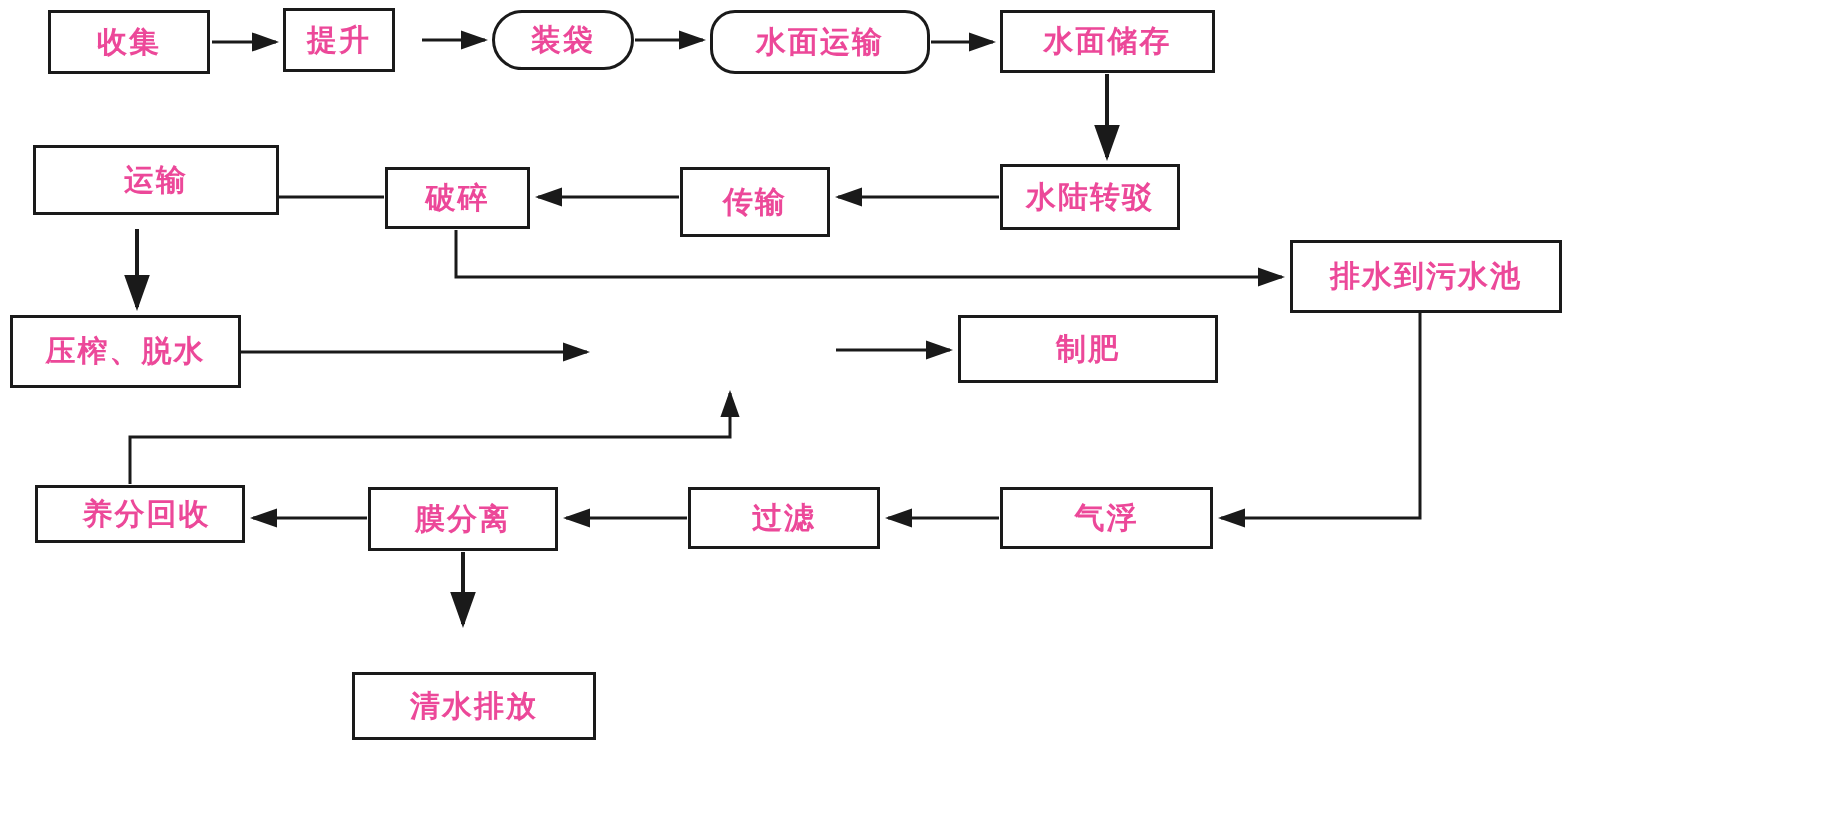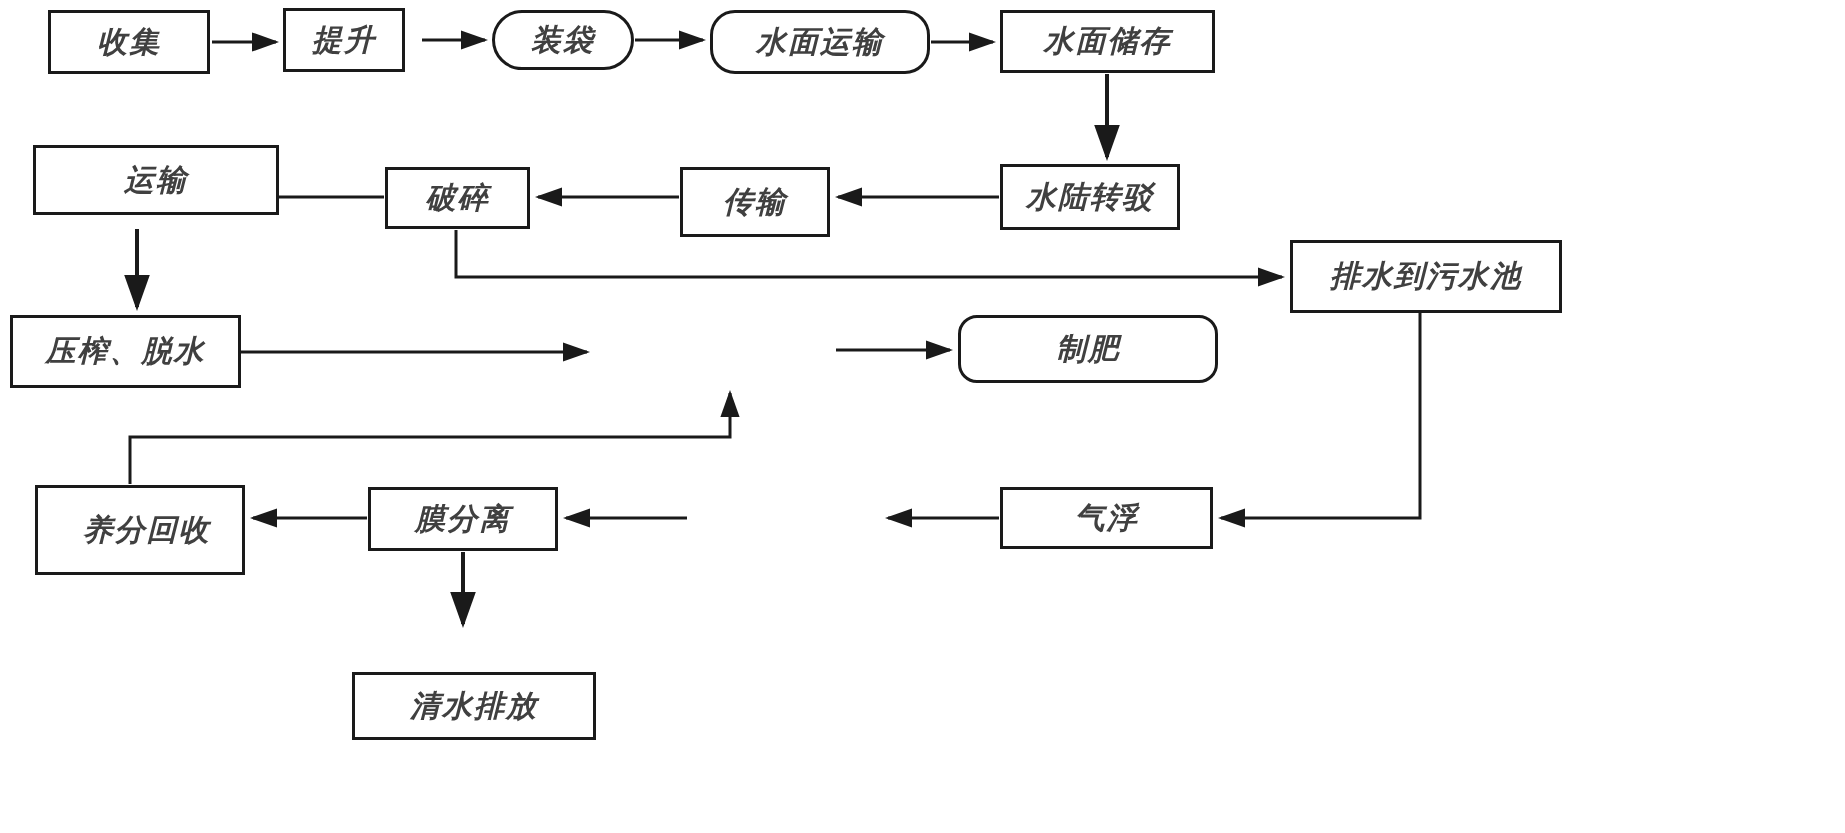--- a/index.html
+++ b/index.html
@@ -25,25 +25,24 @@
   .node {
     position: absolute;
     box-sizing: border-box;
     border: 3px solid #1a1a1a;
     background: #ffffff;
     display: flex;
     align-items: center;
     justify-content: center;
     font-size: 30px;
     font-weight: bold;
-    color: #404040;
+    color: #ec4899;
     letter-spacing: 2px;
     white-space: nowrap;
     z-index: 2;
-    font-style: italic;
   }
   .wire {
     stroke: #1a1a1a;
     stroke-width: 3;
     fill: none;
   }
   .wire.thick {
     stroke-width: 4;
   }
 </style>
@@ -73,34 +72,35 @@
     <path class="wire" d="M836,350 L950,350" marker-end="url(#ah)"></path>
     <path class="wire" d="M1420,313 L1420,518 L1221,518" marker-end="url(#ah)"></path>
     <path class="wire" d="M999,518 L888,518" marker-end="url(#ah)"></path>
     <path class="wire" d="M687,518 L566,518" marker-end="url(#ah)"></path>
     <path class="wire" d="M367,518 L253,518" marker-end="url(#ah)"></path>
     <path class="wire" d="M130,484 L130,437 L730,437 L730,393" marker-end="url(#ah)"></path>
     <path class="wire thick" d="M463,552 L463,624" marker-end="url(#ah)"></path>
   </svg>
 
   <div class="node" style="left:48px;  top:10px;  width:162px; height:64px;">收集</div>
-  <div class="node" style="left:283px; top:8px;   width:122px; height:64px;">提升</div>
+  <div class="node" style="left:283px; top:8px;   width:112px; height:64px;">提升</div>
   <div class="node" style="left:492px; top:10px;  width:142px; height:60px;border-radius:30px;">装袋</div>
   <div class="node" style="left:710px; top:10px;  width:220px; height:64px;border-radius:25px;">水面运输</div>
   <div class="node" style="left:1000px;top:10px;  width:215px; height:63px;text-align:right;">水面储存</div>
 
   <div class="node" style="left:33px;  top:145px; width:246px; height:70px;">运输</div>
   <div class="node" style="left:385px; top:167px; width:145px; height:62px;">破碎</div>
   <div class="node" style="left:680px; top:167px; width:150px; height:70px;">传输</div>
   <div class="node" style="left:1000px;top:164px; width:180px; height:66px;">水陆转驳</div>
 
   <div class="node" style="left:1290px;top:240px; width:272px; height:73px;">排水到污水池</div>
 
   <div class="node" style="left:10px;  top:315px; width:231px; height:73px;">压榨、脱水</div>
-  <div class="node" style="left:958px; top:315px; width:260px; height:68px;border-radius:19px;">制肥</div>
+  <div class="node" style="left:958px; top:315px; width:260px; height:68px;">制肥</div>
 
-  <div class="node" style="left:35px;  top:485px; width:210px; height:90px;padding-left:13px;">养分回收</div>
+  <div class="node" style="left:35px;  top:485px; width:210px; height:58px;padding-left:13px;">养分回收</div>
   <div class="node" style="left:368px; top:487px; width:190px; height:64px;">膜分离</div>
+  <div class="node" style="left:688px; top:487px; width:192px; height:62px;">过滤</div>
   <div class="node" style="left:1000px;top:487px; width:213px; height:62px;">气浮</div>
 
   <div class="node" style="left:352px; top:632px; width:244px; height:68px;margin-top:40px;">清水排放</div>
 
 </div>
 
 </body></html>

